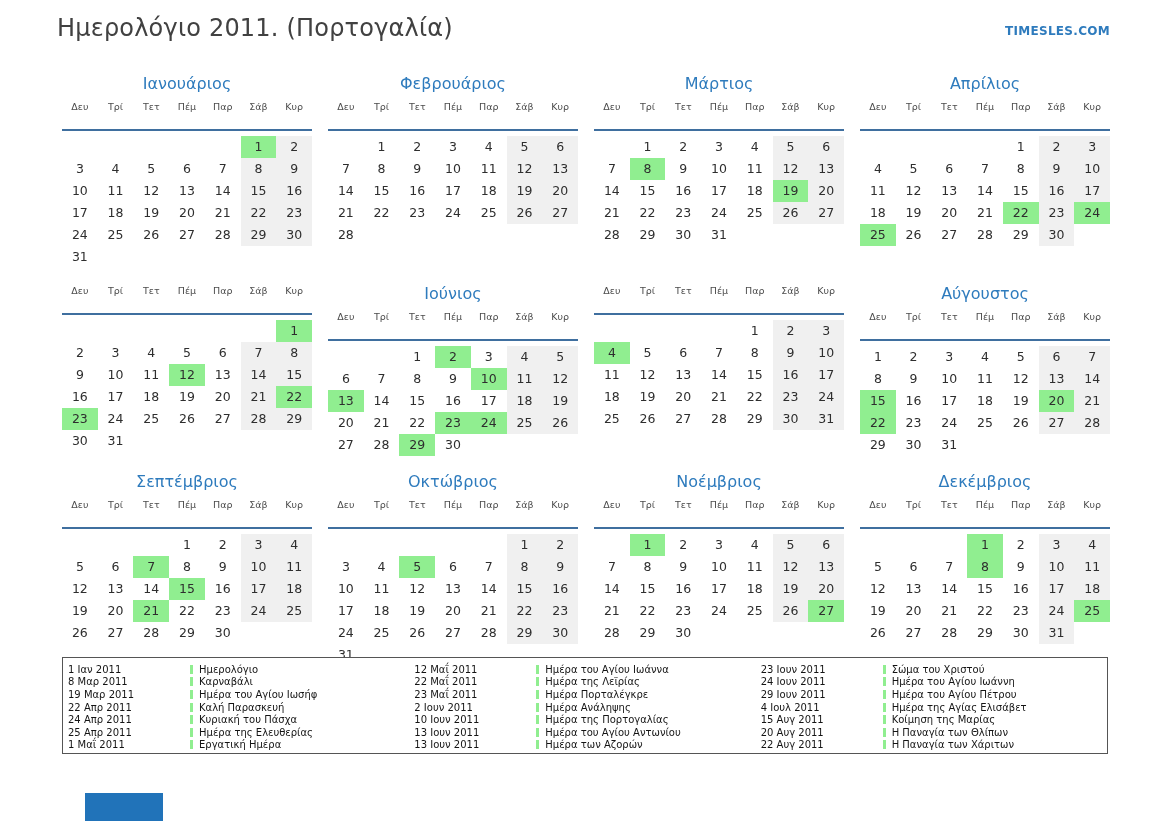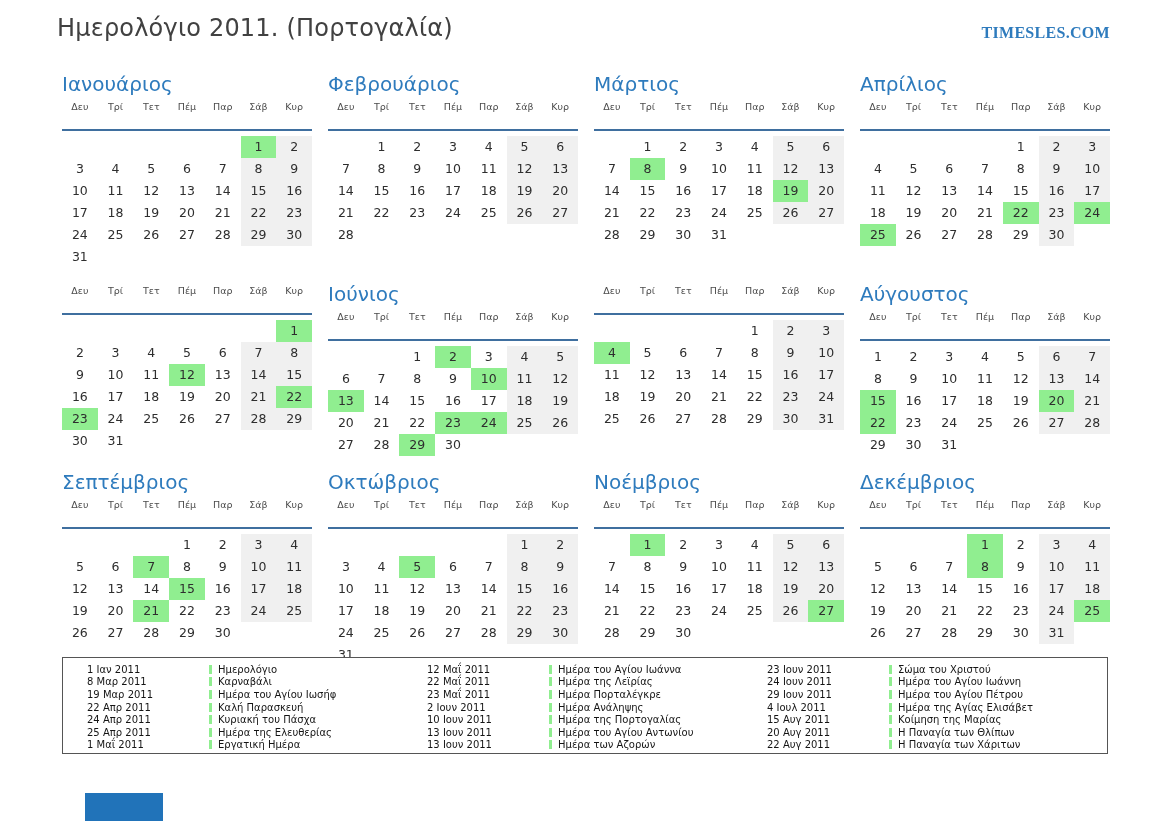--- a/index.html
+++ b/index.html
@@ -6,31 +6,31 @@
   .page{
     position:relative;width:1169px;height:827px;background:#fff;overflow:hidden;
     font-family:"DejaVu Sans","Liberation Sans",sans-serif;
   }
   .page-title{
     position:absolute;left:57px;top:14px;margin:0;
     font-size:24px;font-weight:400;color:#414141;letter-spacing:.2px;
   }
   .brand{
     position:absolute;right:59px;top:24px;
-    font-size:16px;font-weight:700;color:var(--accent,#2e7bbd);
-    text-decoration:none;letter-spacing:.3px;cursor:pointer;font-family:Liberation Serif, serif;
+    font-size:12px;font-weight:700;color:var(--accent,#2e7bbd);
+    text-decoration:none;letter-spacing:.3px;cursor:pointer;
   }
   .cal-grid{
     position:absolute;left:62px;top:74px;width:1048px;
     display:grid;grid-template-columns:repeat(4,250px);
     column-gap:16px;row-gap:16px;
   }
   .month{width:250px;}
   .month-title{
-    font-size:20px;color:var(--accent,#2e7bbd);
+    text-align:center;font-size:16px;color:var(--accent,#2e7bbd);
     height:20px;line-height:20px;margin-bottom:6px;
   }
   .dh-row{
     display:grid;grid-template-columns:repeat(7,1fr);
     border-bottom:2.5px solid var(--rule,#3f6f9f);
     padding-bottom:16px;margin-bottom:5px;
   }
   .dh{
     text-align:center;font-size:9.5px;color:#4c4c4c;line-height:13px;
   }
@@ -38,21 +38,21 @@
   .dcell{
     height:22px;line-height:22px;text-align:center;
     font-size:12.5px;color:#2e2e2e;
   }
   .dcell.weekend{background:var(--wk,#f0f0f0);}
   .dcell.holiday{background:var(--hol,#90ee90);}
   .legend{
     position:absolute;left:62px;top:657px;width:1046px;height:97px;
     border:1.5px solid #555;box-sizing:border-box;
     display:grid;grid-template-columns:1fr 1fr 1fr;
-    align-content:start;padding:5px 0 0 24px;background:#fff;
+    align-content:start;padding:5px 0 0 5px;background:#fff;
   }
   .l-col{display:block;}
   .l-row{display:flex;align-items:center;height:12.6px;font-size:10px;color:#141414;}
   .l-date{width:122px;flex:none;white-space:nowrap;}
   .l-bar{width:3px;height:9px;background:var(--hol,#90ee90);margin-right:6px;flex:none;}
   .l-name{white-space:nowrap;}
   .footer-bar{
     position:absolute;left:85px;top:793px;width:78px;height:28px;
     background:#2173b9;
   }

